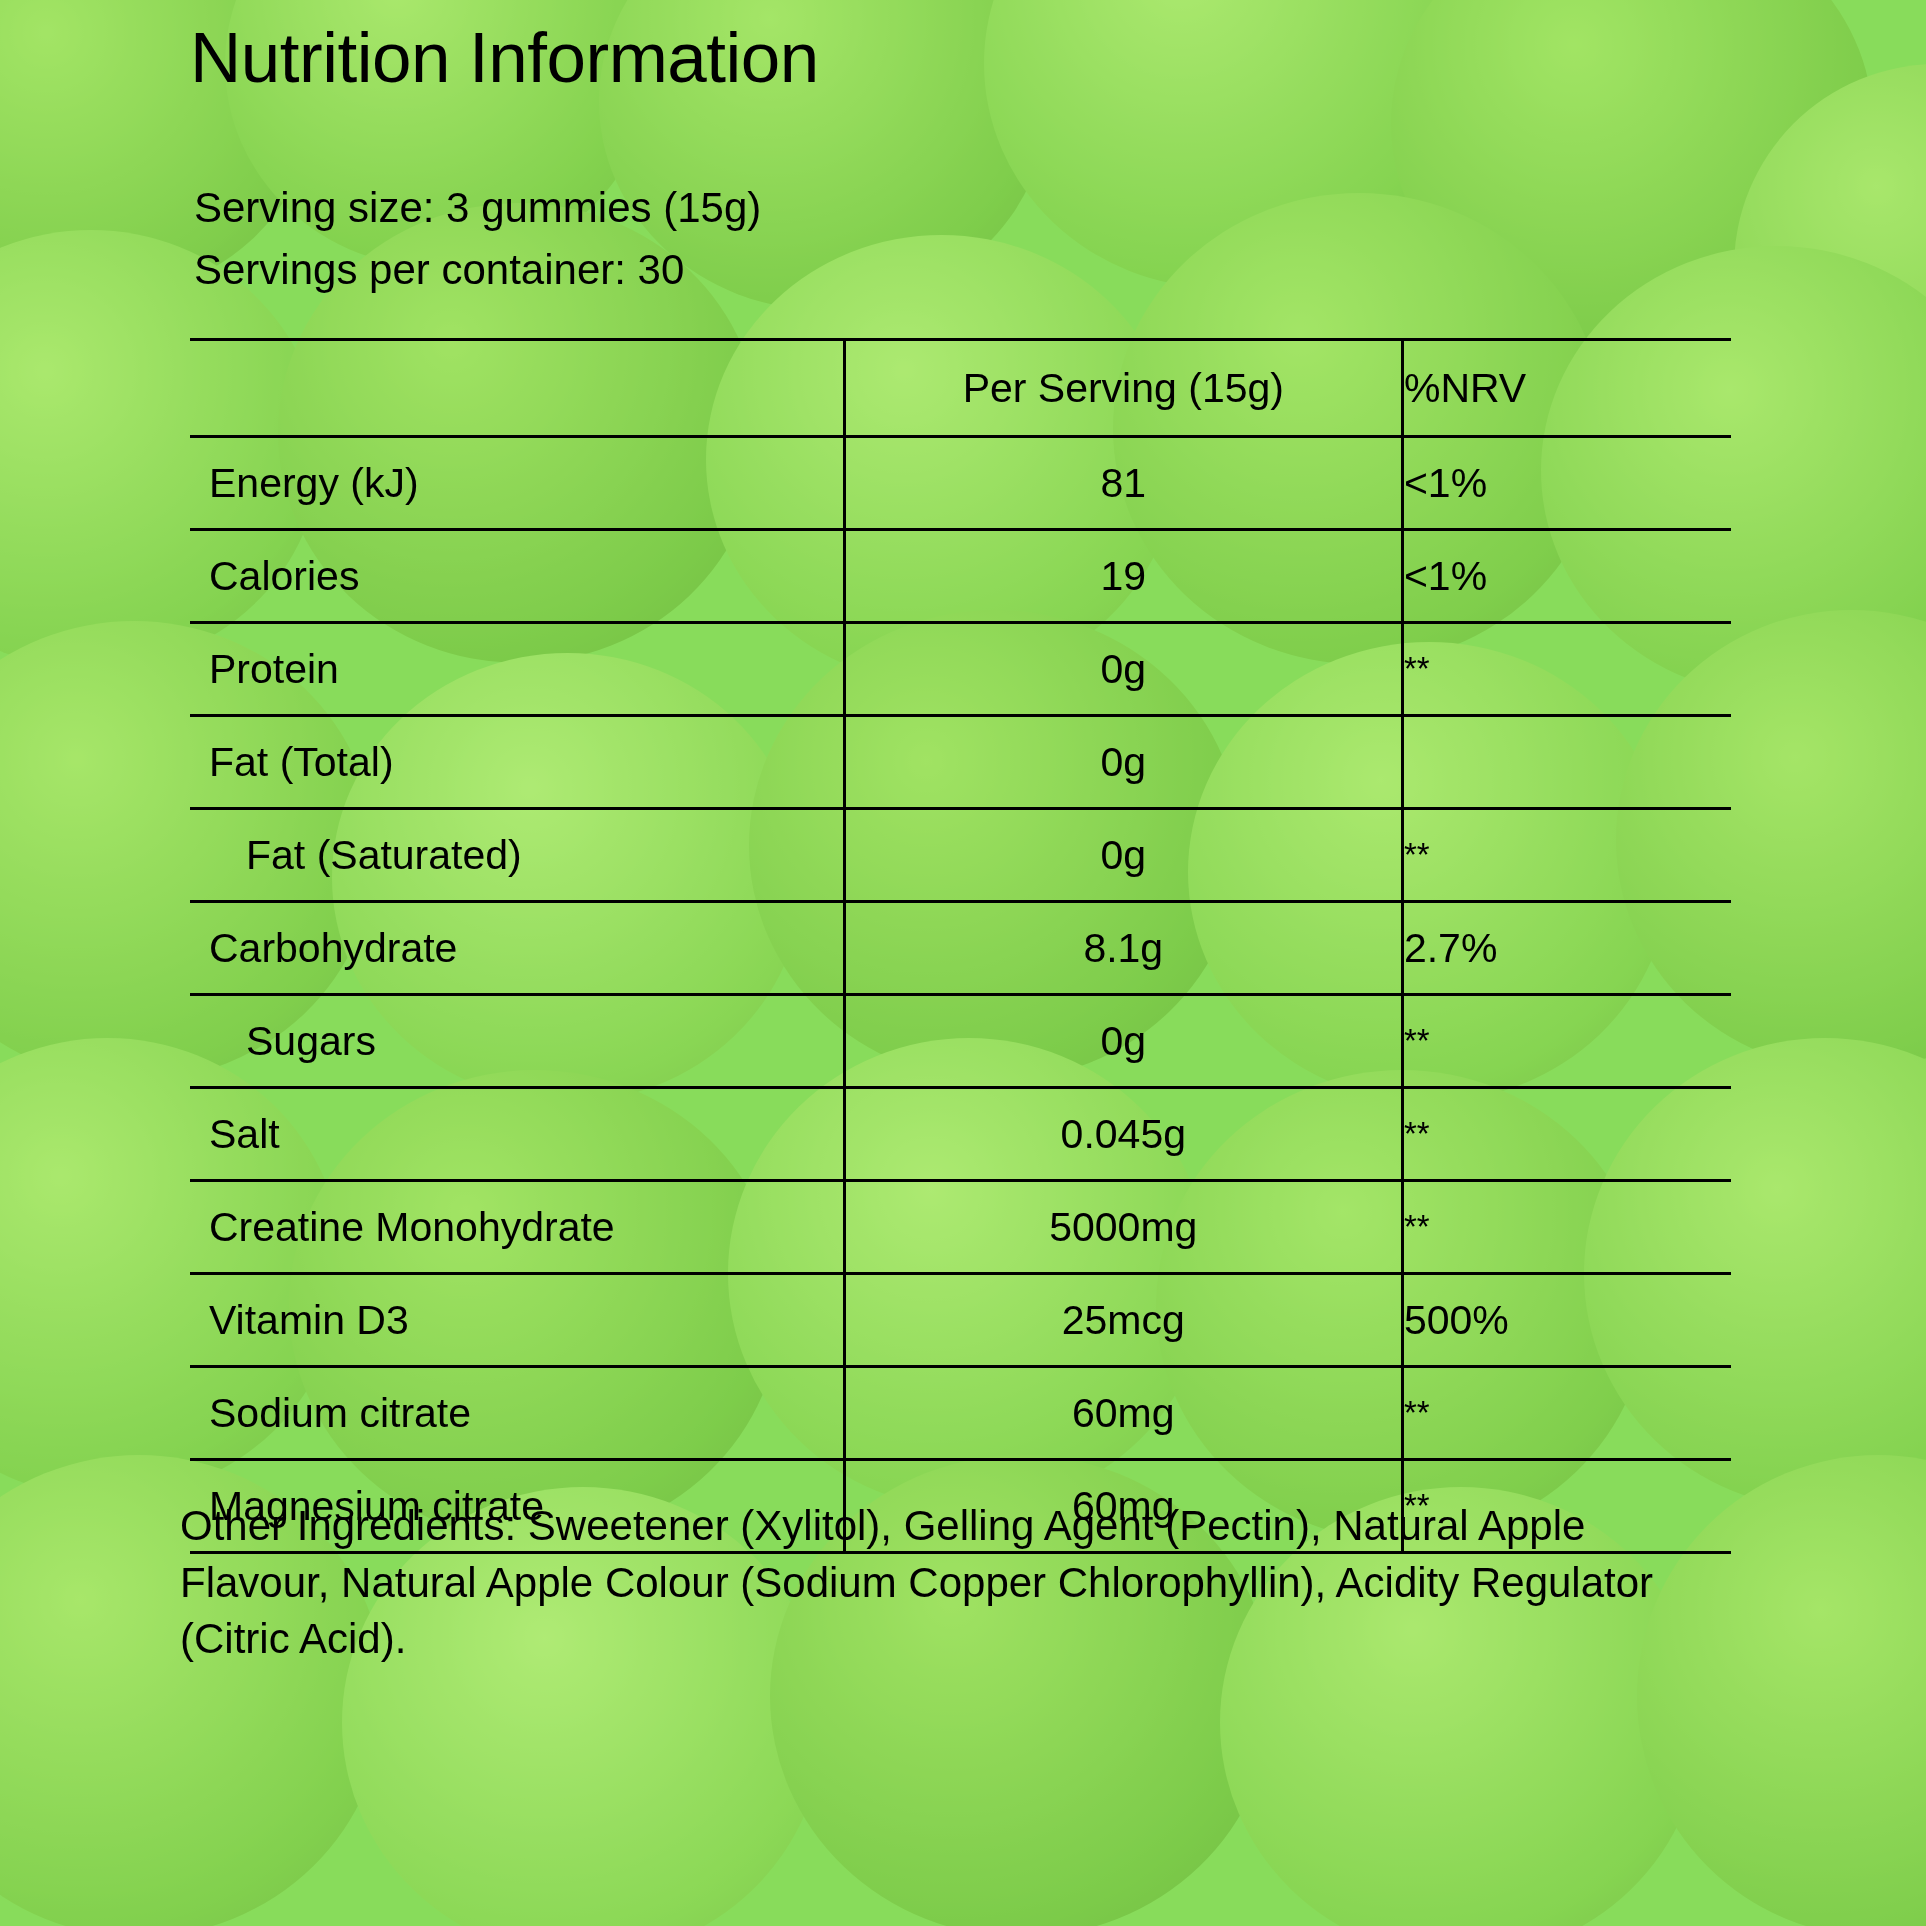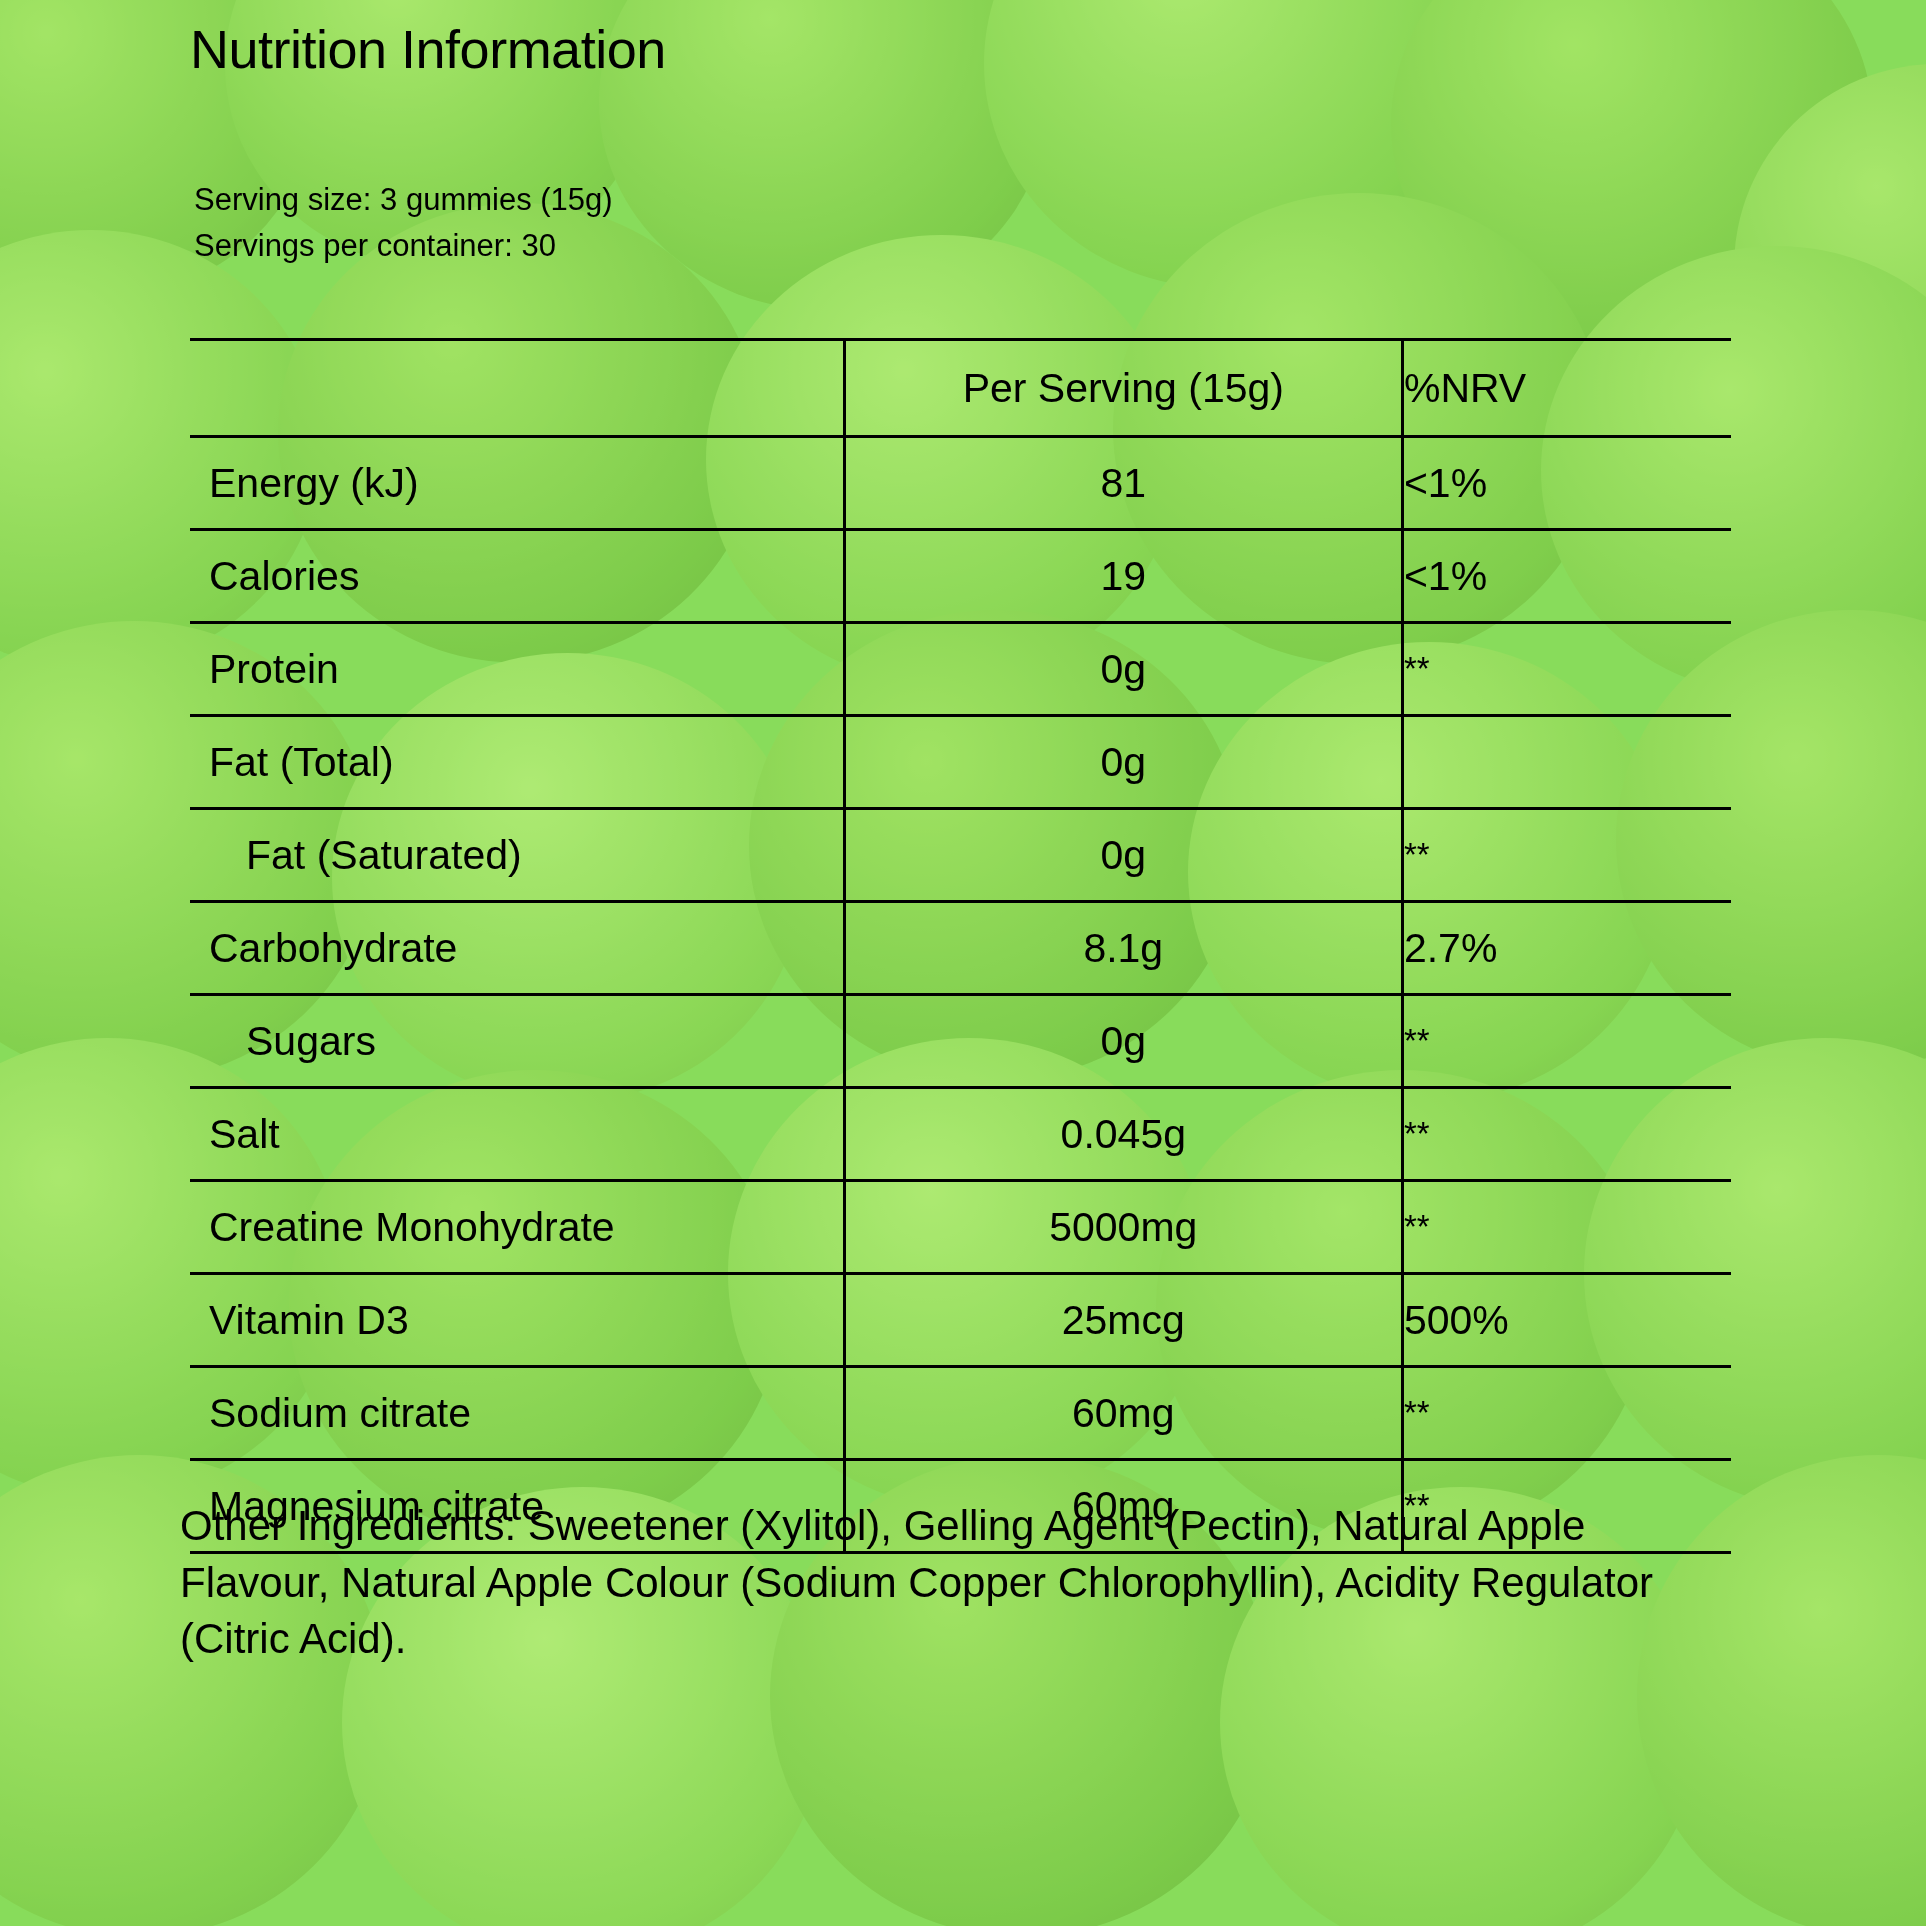--- a/index.html
+++ b/index.html
@@ -36,31 +36,31 @@
     position: absolute;
     inset: 0;
     color: #000;
     padding: 0;
   }
 
   .title {
     position: absolute;
     left: 190px;
     top: 21.4px;
-    font-size: 54px;
+    font-size: 71px;
     line-height: 1.05;
     letter-spacing: -0.5px;
     white-space: nowrap;
   }
 
   .serving-block {
     position: absolute;
     left: 194px;
     top: 177px;
-    font-size: 31px;
+    font-size: 42px;
     line-height: 1.48;
   }
 
   table.nutrition {
     position: absolute;
     left: 190px;
     top: 338px;
     width: 1541px;
     border-collapse: collapse;
     font-size: 41px;

